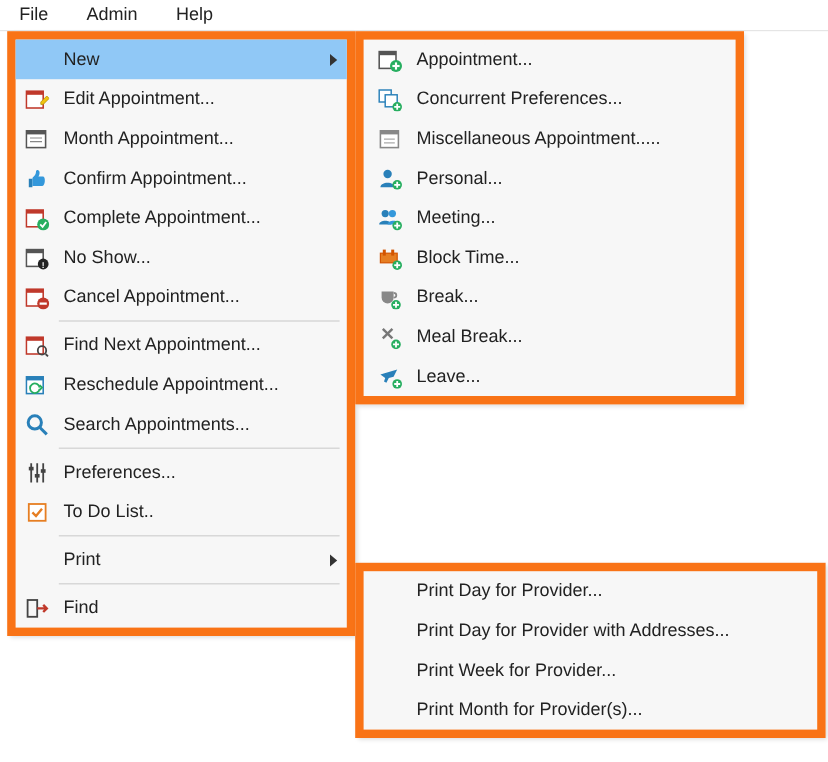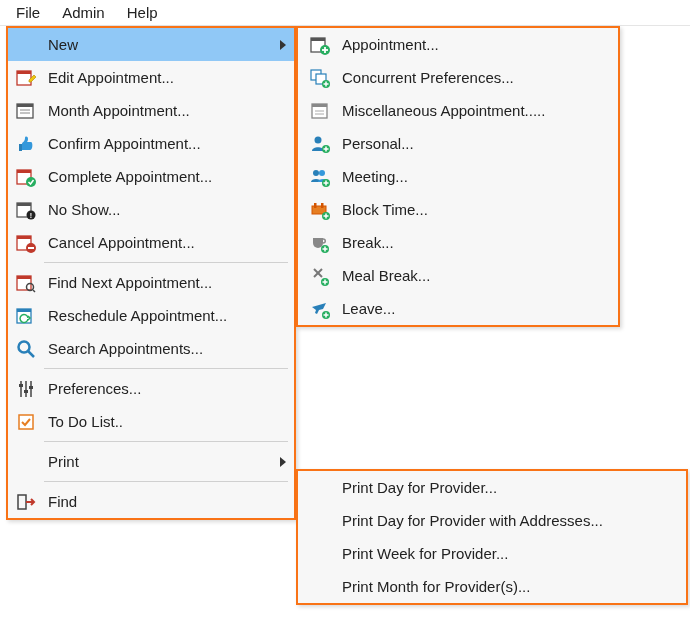--- a/index.html
+++ b/index.html
@@ -8,33 +8,33 @@
       font-size: 15px;
       color: #222;
       background: #fff;
       width: 690px;
       height: 635px;
       position: relative;
       overflow: hidden;
     }
     .menubar {
       display: flex;
-      gap: 2px;
+      gap: 12px;
       padding: 2px 6px;
       border-bottom: 1px solid #e5e5e5;
       background: #fff;
     }
     .menubar-item {
       padding: 2px 10px;
       cursor: default;
     }
     .dropdown {
       position: absolute;
       background: #f7f7f7;
-      border: 2px solid #f97316;
+      border: 7px solid #f97316;
       box-shadow: 2px 2px 4px rgba(0,0,0,0.15);
     }
     .dropdown.file {
       left: 6px;
       top: 26px;
       width: 290px;
     }
     .dropdown.new-sub {
       left: 296px;
       top: 26px;

